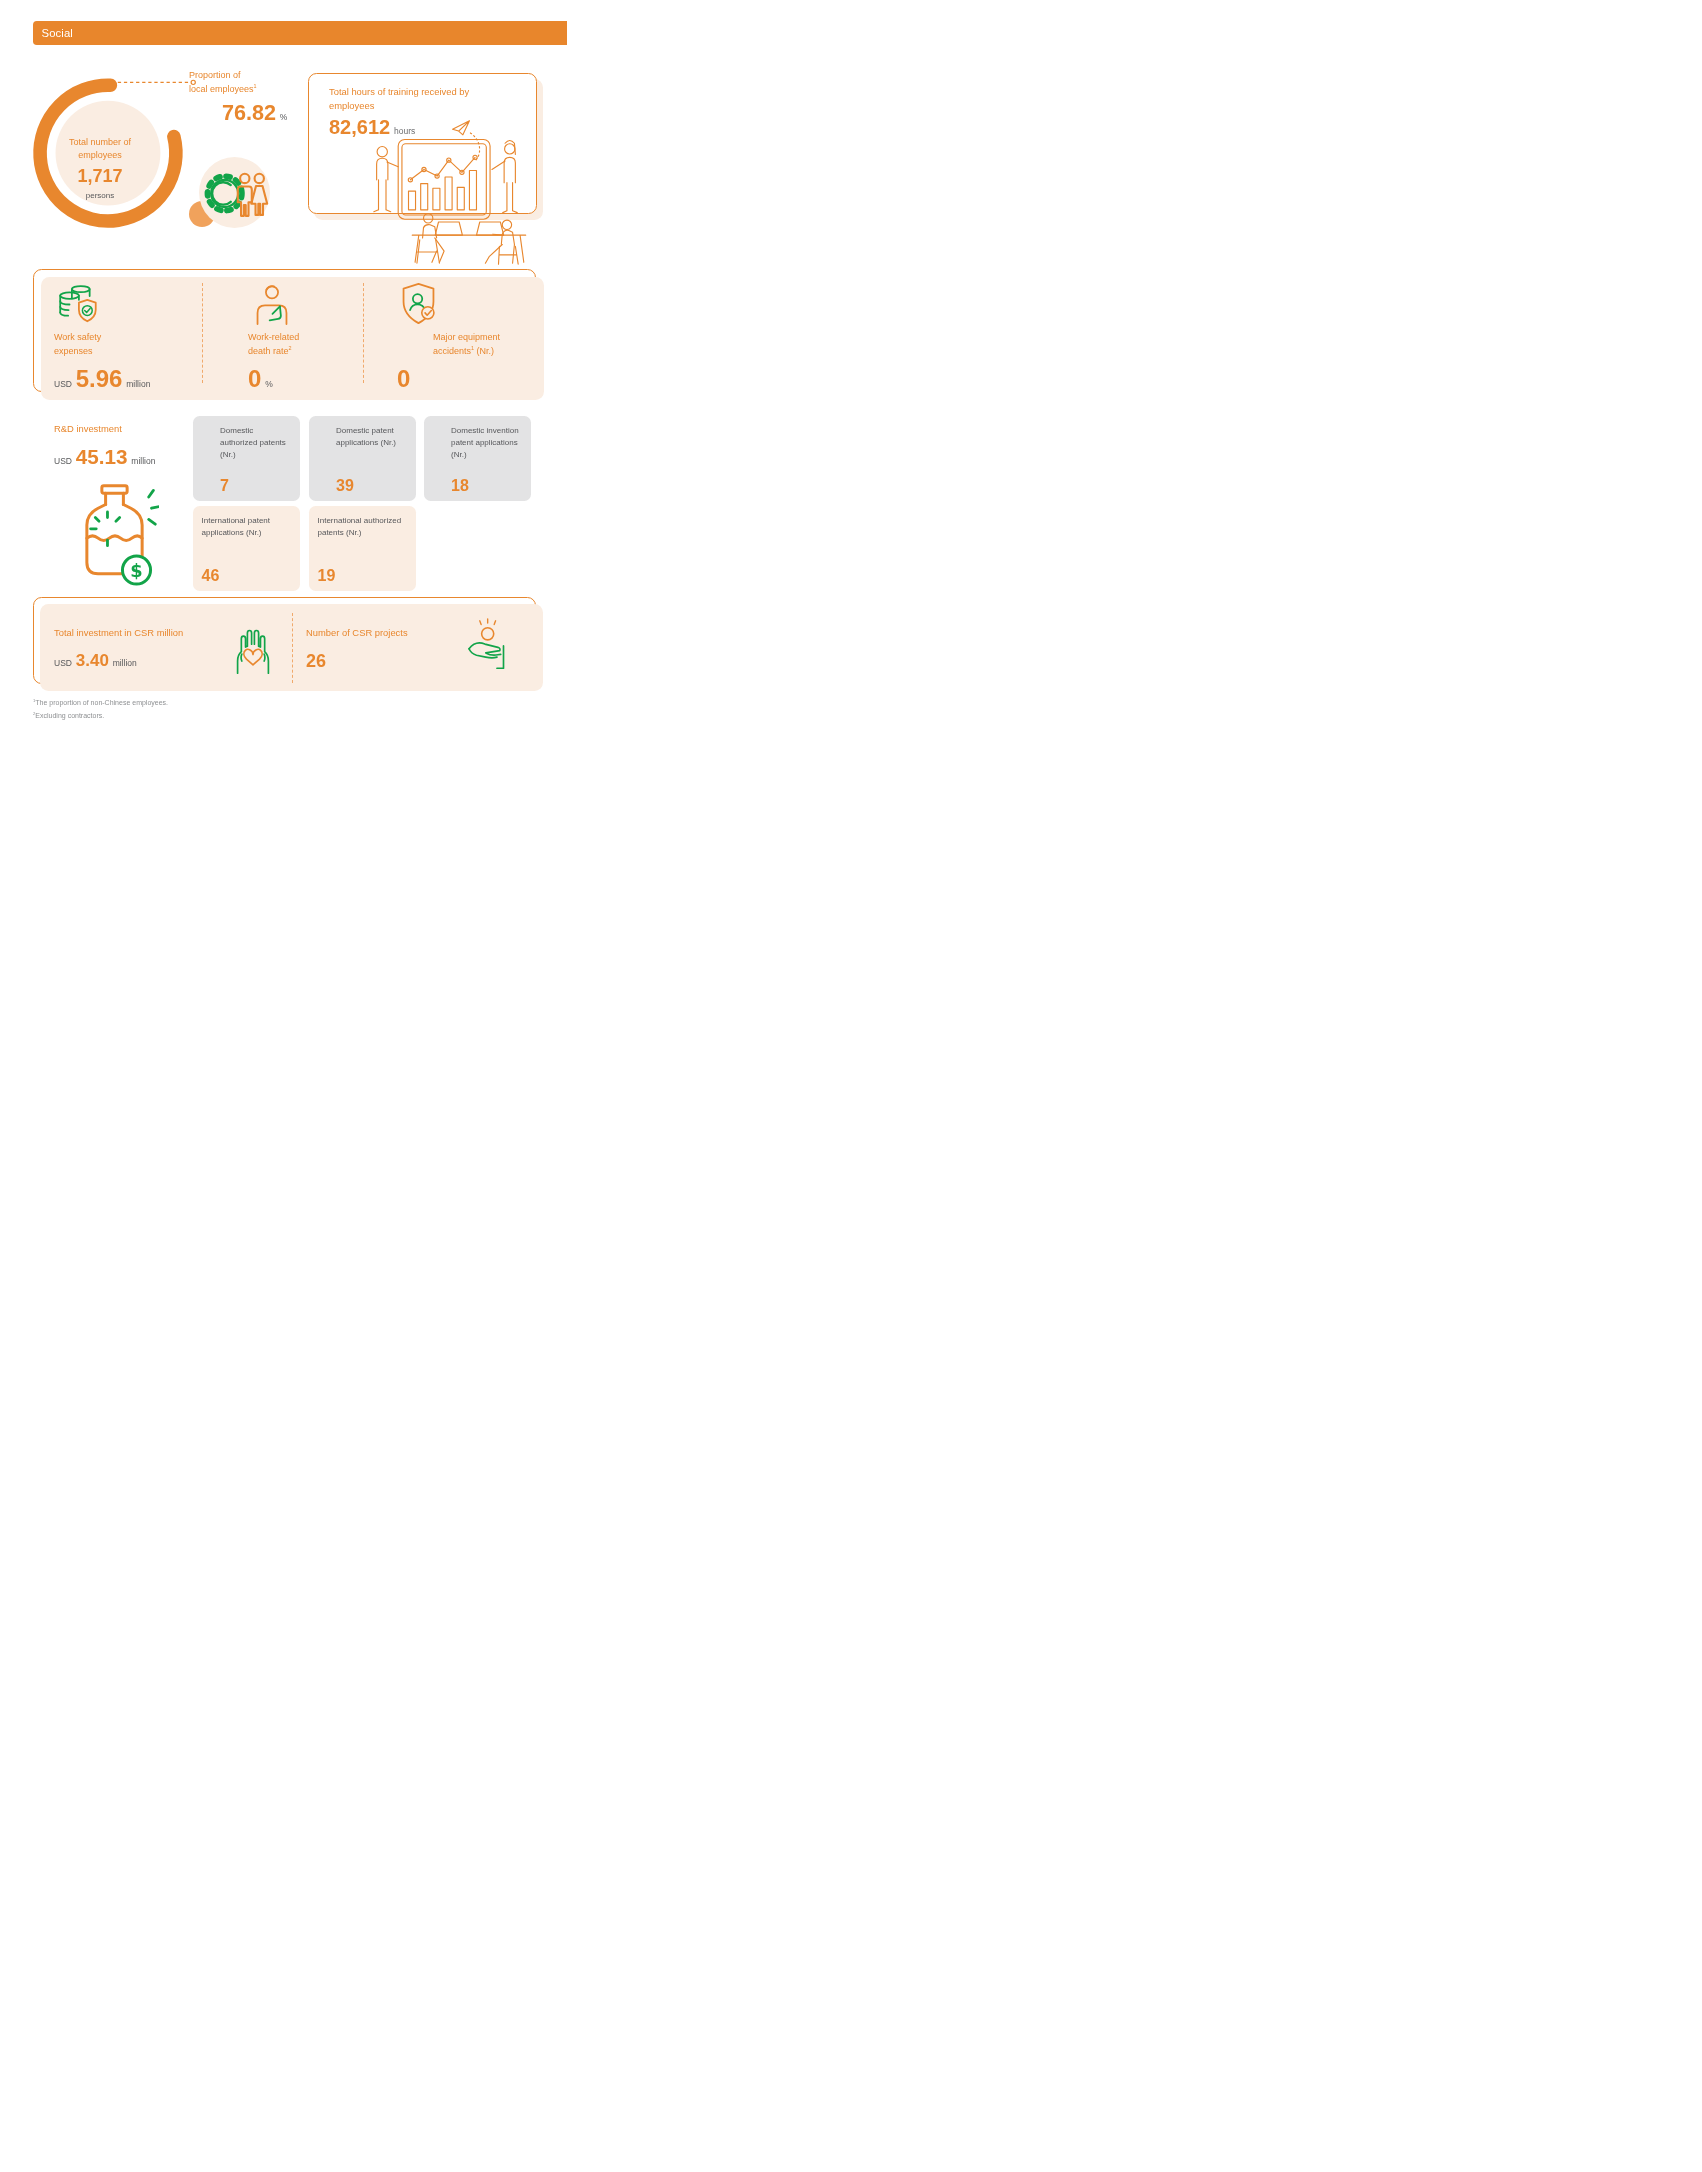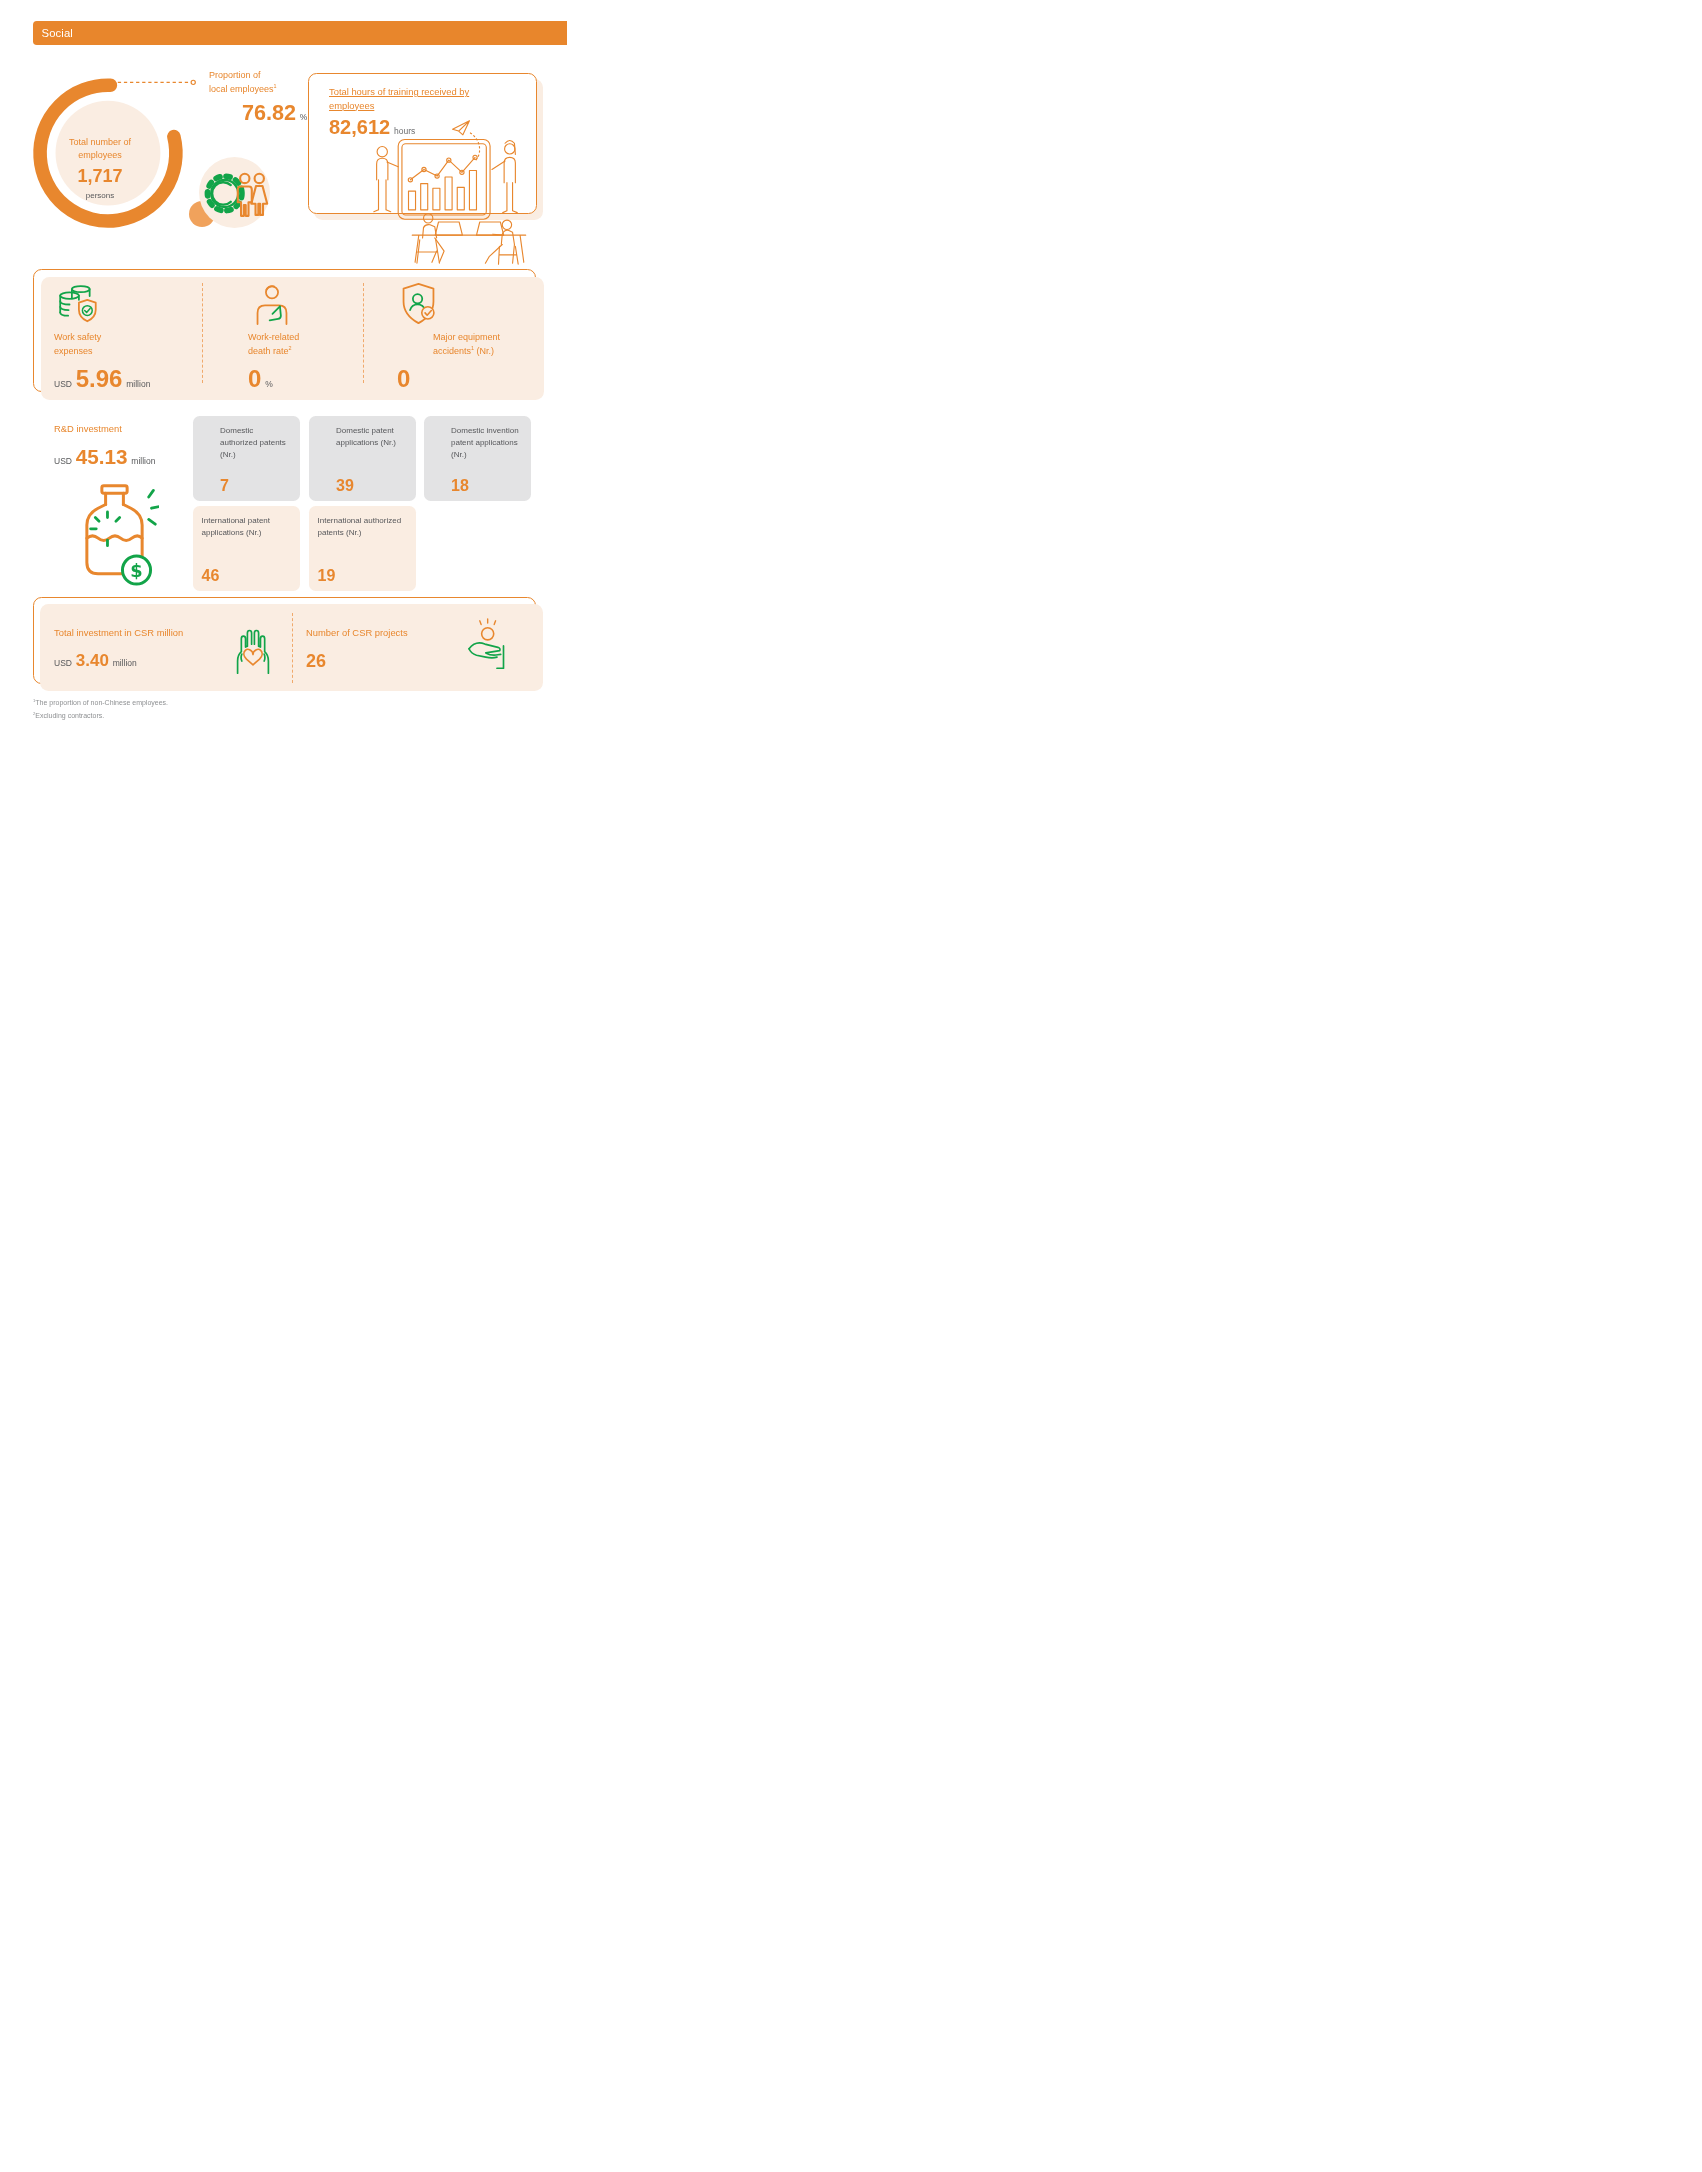--- a/index.html
+++ b/index.html
@@ -18,29 +18,29 @@
   .unit{color:#6D6E70;font-size:8.5px;}
   .darkunit{color:#58595B;}
   .vrow{display:flex;align-items:baseline;gap:3.8px;}
   sup{font-size:60%;line-height:0;}
   
   .ring-text{left:53px;top:120px;width:94px;text-align:center;margin-top:16px;}
   .ring-text .l{color:#E8872E;font-size:9px;line-height:1.4;}
   .ring-text .v{color:#E8872E;font-size:18px;font-weight:bold;margin-top:4.7px;}
   .ring-text .u{color:#58595B;font-size:8px;margin-top:3.8px;}
   
-  .local{left:209px;top:69px;width:122px;}
+  .local{left:189px;top:69px;width:122px;}
   .local .v{font-size:21.6px;}
   
   .people-circle{left:199px;top:157px;width:71px;height:71px;border-radius:50%;background:#FAEDE2;}
   .mini-circle{left:189px;top:201px;width:26px;height:26px;border-radius:50%;background:#F0A25C;}
   
   .train-shadow{left:314px;top:79px;width:229px;height:141px;border-radius:8.5px;background:#FAEDE2;}
   .train-box{left:308px;top:73px;width:229px;height:141px;border-radius:8.5px;border:0.9px solid #E8872E;background:#fff;box-sizing:border-box;}
-  .train-title{left:329px;top:85px;width:188px;text-decoration:underline;}
+  .train-title{left:329px;top:85px;width:188px;}
   .train-value{left:329px;top:117px;}
   .train-value .big{font-size:20px;}
   
   .band-outline{border:0.9px solid #E8872E;border-radius:8.5px;background:transparent;box-sizing:border-box;}
   .band-fill{border-radius:8.5px;background:#FAEDE2;}
   .vsep{border-left:0.9px dashed #F0A96B;width:0;}
   .safety-label{width:141px;}
   .bignum{font-size:24px;}
   
   .card{width:107px;height:85px;border-radius:6.6px;box-sizing:border-box;padding:8.5px 8.5px 7.5px 8.5px;

